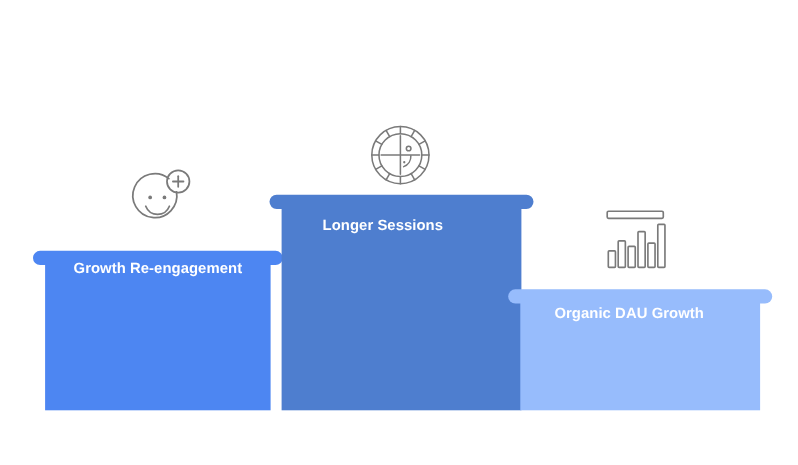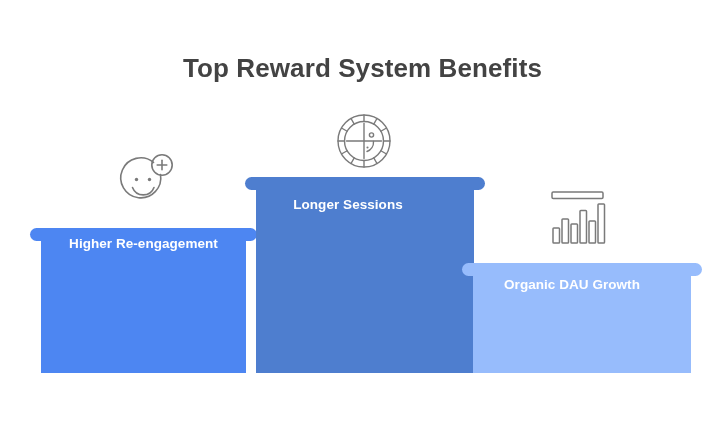--- a/index.html
+++ b/index.html
@@ -62,26 +62,25 @@
   .benefit-icon svg {
     display: block;
     overflow: visible;
   }
 </style>
 </head>
 <body>
 
 <div id="canvas">
 
-  <div id="chart-title">Top Reward System Benefits</div>
 
   <div class="podium-block">
     <div class="block-body" style="left:41px; top:234px; width:205px; height:139px; background:#4d86f2;"></div>
     <div class="block-cap" style="left:30px; top:228px; width:227px; height:13px; background:#4d86f2;"></div>
-    <div class="block-label" style="left:41px; top:236px; width:205px;">Higher Re-engagement</div>
+    <div class="block-label" style="left:41px; top:236px; width:205px;">Growth Re-engagement</div>
   </div>
 
   <div class="podium-block">
     <div class="block-body" style="left:256px; top:183px; width:218px; height:190px; background:#4e7ecf;"></div>
     <div class="block-cap" style="left:245px; top:177px; width:240px; height:13px; background:#4e7ecf;"></div>
     <div class="block-label" style="left:256px; top:197px; width:184px;">Longer Sessions</div>
   </div>
 
   <div class="podium-block">
     <div class="block-body" style="left:473px; top:269px; width:218px; height:104px; background:#97bcfc;"></div>

